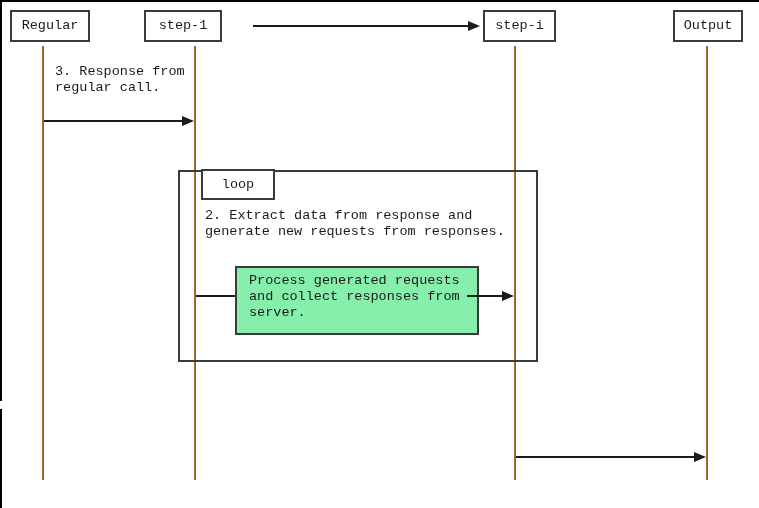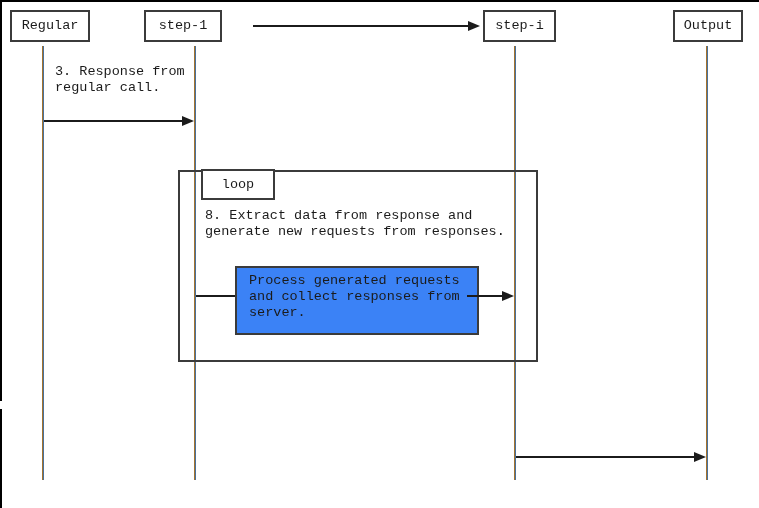--- a/index.html
+++ b/index.html
@@ -43,21 +43,21 @@
   }
   .looplabel{
     position:absolute;left:177px;top:169px;width:70px;height:27px;
     border:2px solid var(--border,#3b3b3b);
     background:#fff;
     text-align:center;line-height:27px;margin-left:24px;
   }
   .procbox{
     position:absolute;left:235px;top:266px;width:228px;height:60px;
     border:2px solid var(--border,#3b3b3b);
-    background:#3b82f6;
+    background:#86efac;
     padding:5px 0 0 12px;
     box-sizing:content-box;
     white-space:pre-line;
   }
 </style>
 </head>
 <body>
 
 <div id="canvas">
 
@@ -79,21 +79,21 @@
   <div class="ahead" style="left:468px;top:21px;"></div>
 
   <div class="msg" style="left:55px;top:64px;">3. Response from
 regular call.</div>
   <div class="hline" style="left:44px;top:120px;width:140px;"></div>
   <div class="ahead" style="left:182px;top:116px;"></div>
 
   <div class="loopbox"></div>
   <div class="looplabel"><span>loop</span></div>
 
-  <div class="msg" style="left:205px;top:208px;">8. Extract data from response and
+  <div class="msg" style="left:205px;top:208px;">2. Extract data from response and
 generate new requests from responses.</div>
 
   <div class="hline" style="left:196px;top:295px;width:39px;"></div>
   <div class="procbox"><span>Process generated requests
 and collect responses from
 server.</span></div>
   <div class="hline" style="left:467px;top:295px;width:35px;"></div>
   <div class="ahead" style="left:502px;top:291px;"></div>
 
   <div class="hline" style="left:516px;top:456px;width:178px;"></div>

